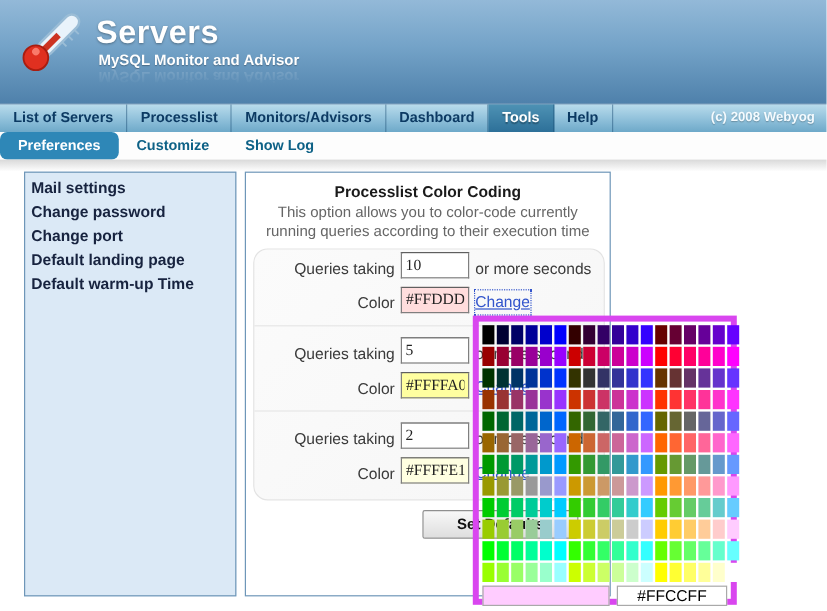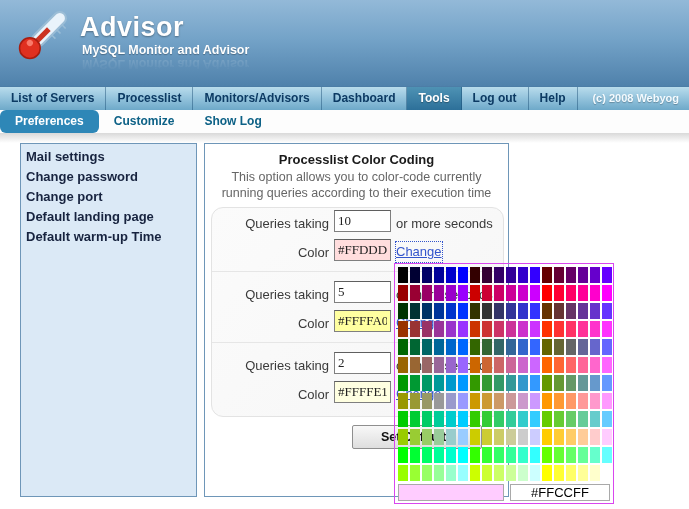--- a/index.html
+++ b/index.html
@@ -67,21 +67,21 @@
           text-decoration:underline;cursor:pointer;}
   .change.focused{outline:1px dotted #3355cc;}
 
   #set-defaults{position:absolute;left:147px;top:281px;width:130px;height:24px;
                 background:linear-gradient(to bottom,#f8f8f8,#dedede);border:1px solid #8f8f8f;
                 border-radius:2px;font-family:"Liberation Sans",sans-serif;font-size:12.5px;
                 font-weight:bold;color:#111;cursor:pointer;}
 
   
   #color-picker{position:absolute;left:394px;top:263px;width:220px;height:241px;box-sizing:border-box;
-                border:1px solid #d946ef;padding:3px;z-index:10;background:transparent;}
+                border:5px solid #d946ef;padding:3px;z-index:10;background:transparent;}
   #palette{display:grid;grid-template-columns:repeat(18,10px);grid-auto-rows:16px;gap:2px;}
   .cell{width:10px;height:16px;cursor:pointer;}
   #picker-footer{display:flex;gap:6px;margin-top:3px;height:17px;}
   #preview-swatch{width:106px;height:17px;box-sizing:border-box;border:1px solid #a9a9a9;}
   #hex-box{flex:1;height:17px;box-sizing:border-box;border:1px solid #a9a9a9;background:#fff;
            text-align:center;line-height:15px;font-size:13px;color:#000;}
 </style>
 </head>
 <body>
 
@@ -92,35 +92,34 @@
       <svg width="66" height="66" viewBox="0 0 64 64">
         <rect x="26" y="3" width="12" height="42" rx="6" fill="#e9f3fb" stroke="#9bbdd6" stroke-width="2"></rect>
         <rect x="29.5" y="24" width="5" height="22" fill="#cc3322"></rect>
         <circle cx="32" cy="50" r="10" fill="#e03020" stroke="#a81d10" stroke-width="1.5"></circle>
         <circle cx="28.5" cy="46.5" r="3" fill="#ff8d7d" opacity="0.8"></circle>
         <line x1="38" y1="12" x2="43" y2="12" stroke="#9bbdd6" stroke-width="1.5"></line>
         <line x1="38" y1="19" x2="43" y2="19" stroke="#9bbdd6" stroke-width="1.5"></line>
         <line x1="38" y1="26" x2="43" y2="26" stroke="#9bbdd6" stroke-width="1.5"></line>
       </svg>
     </div>
-    <div id="app-title">Advisor</div>
+    <div id="app-title">Servers</div>
     <div id="app-subtitle">MySQL Monitor and Advisor</div>
     <div id="title-reflect">
       <div class="r1">MySQL Monitor and Advisor</div>
     </div>
   </div>
 
   <div id="nav">
 
     <div class="nav-tab">List of Servers</div>
       <div class="nav-tab">Processlist</div>
       <div class="nav-tab">Monitors/Advisors</div>
       <div class="nav-tab">Dashboard</div>
       <div class="nav-tab active">Tools</div>
-      <div class="nav-tab">Log out</div>
       <div class="nav-tab">Help</div>
       <div id="nav-copyright">(c) 2008 Webyog</div>
   </div>
 
   <div id="subnav">
       <div class="subnav-tab active">Preferences</div>
       <div class="subnav-tab">Customize</div>
       <div class="subnav-tab">Show Log</div>
     </div>
   <div id="subnav-strip"></div>

